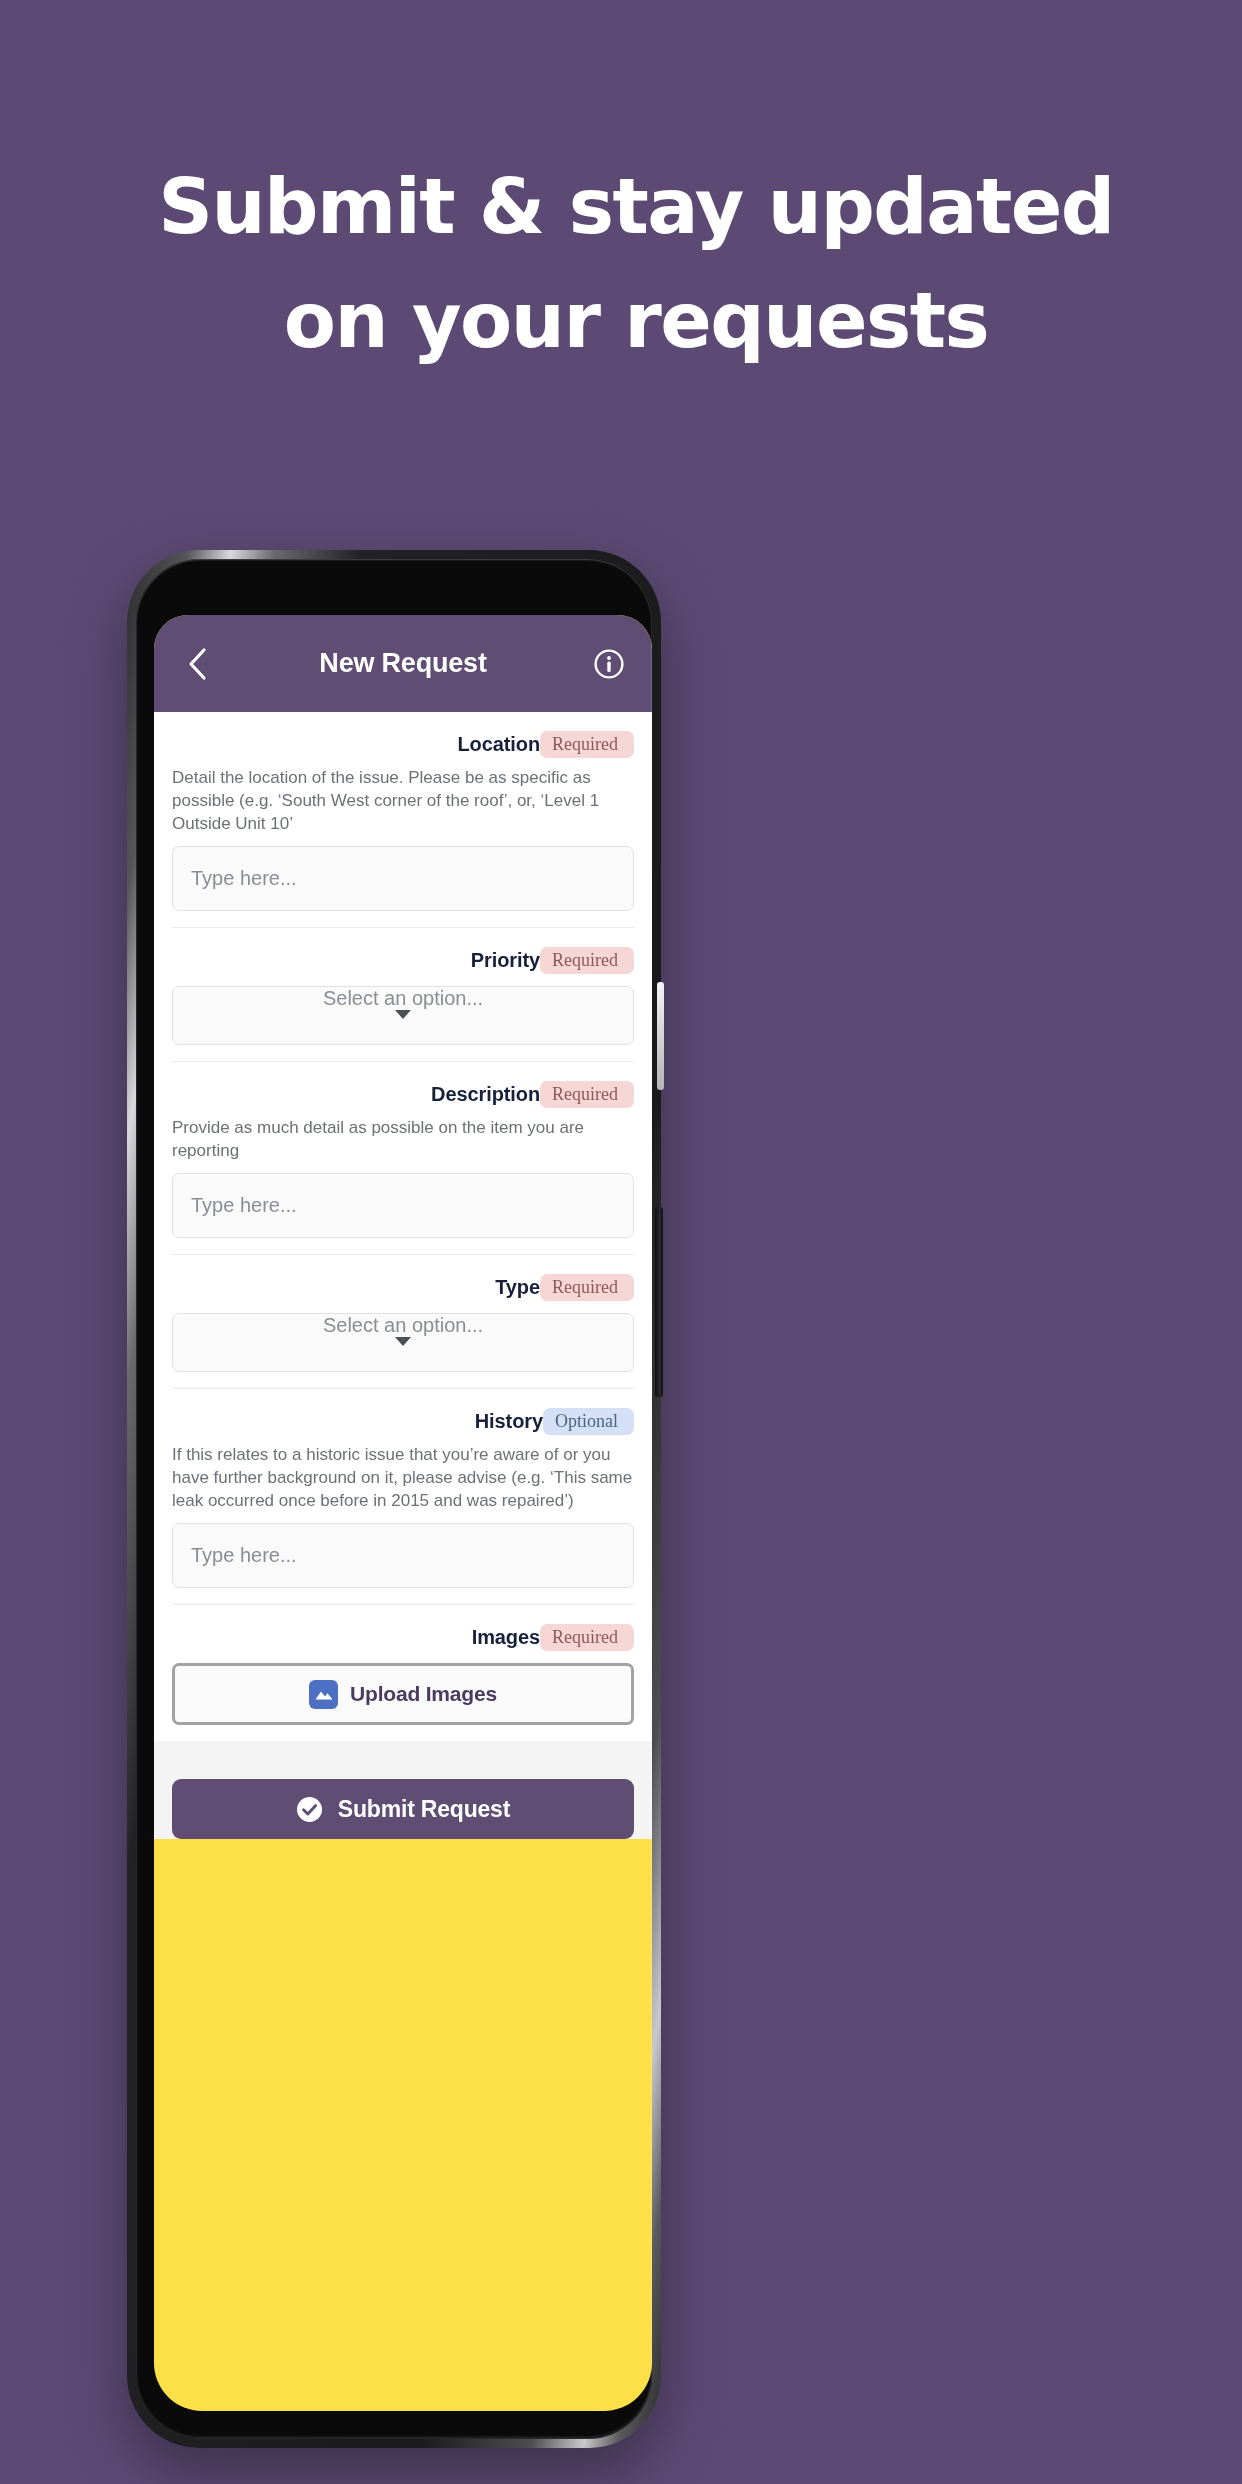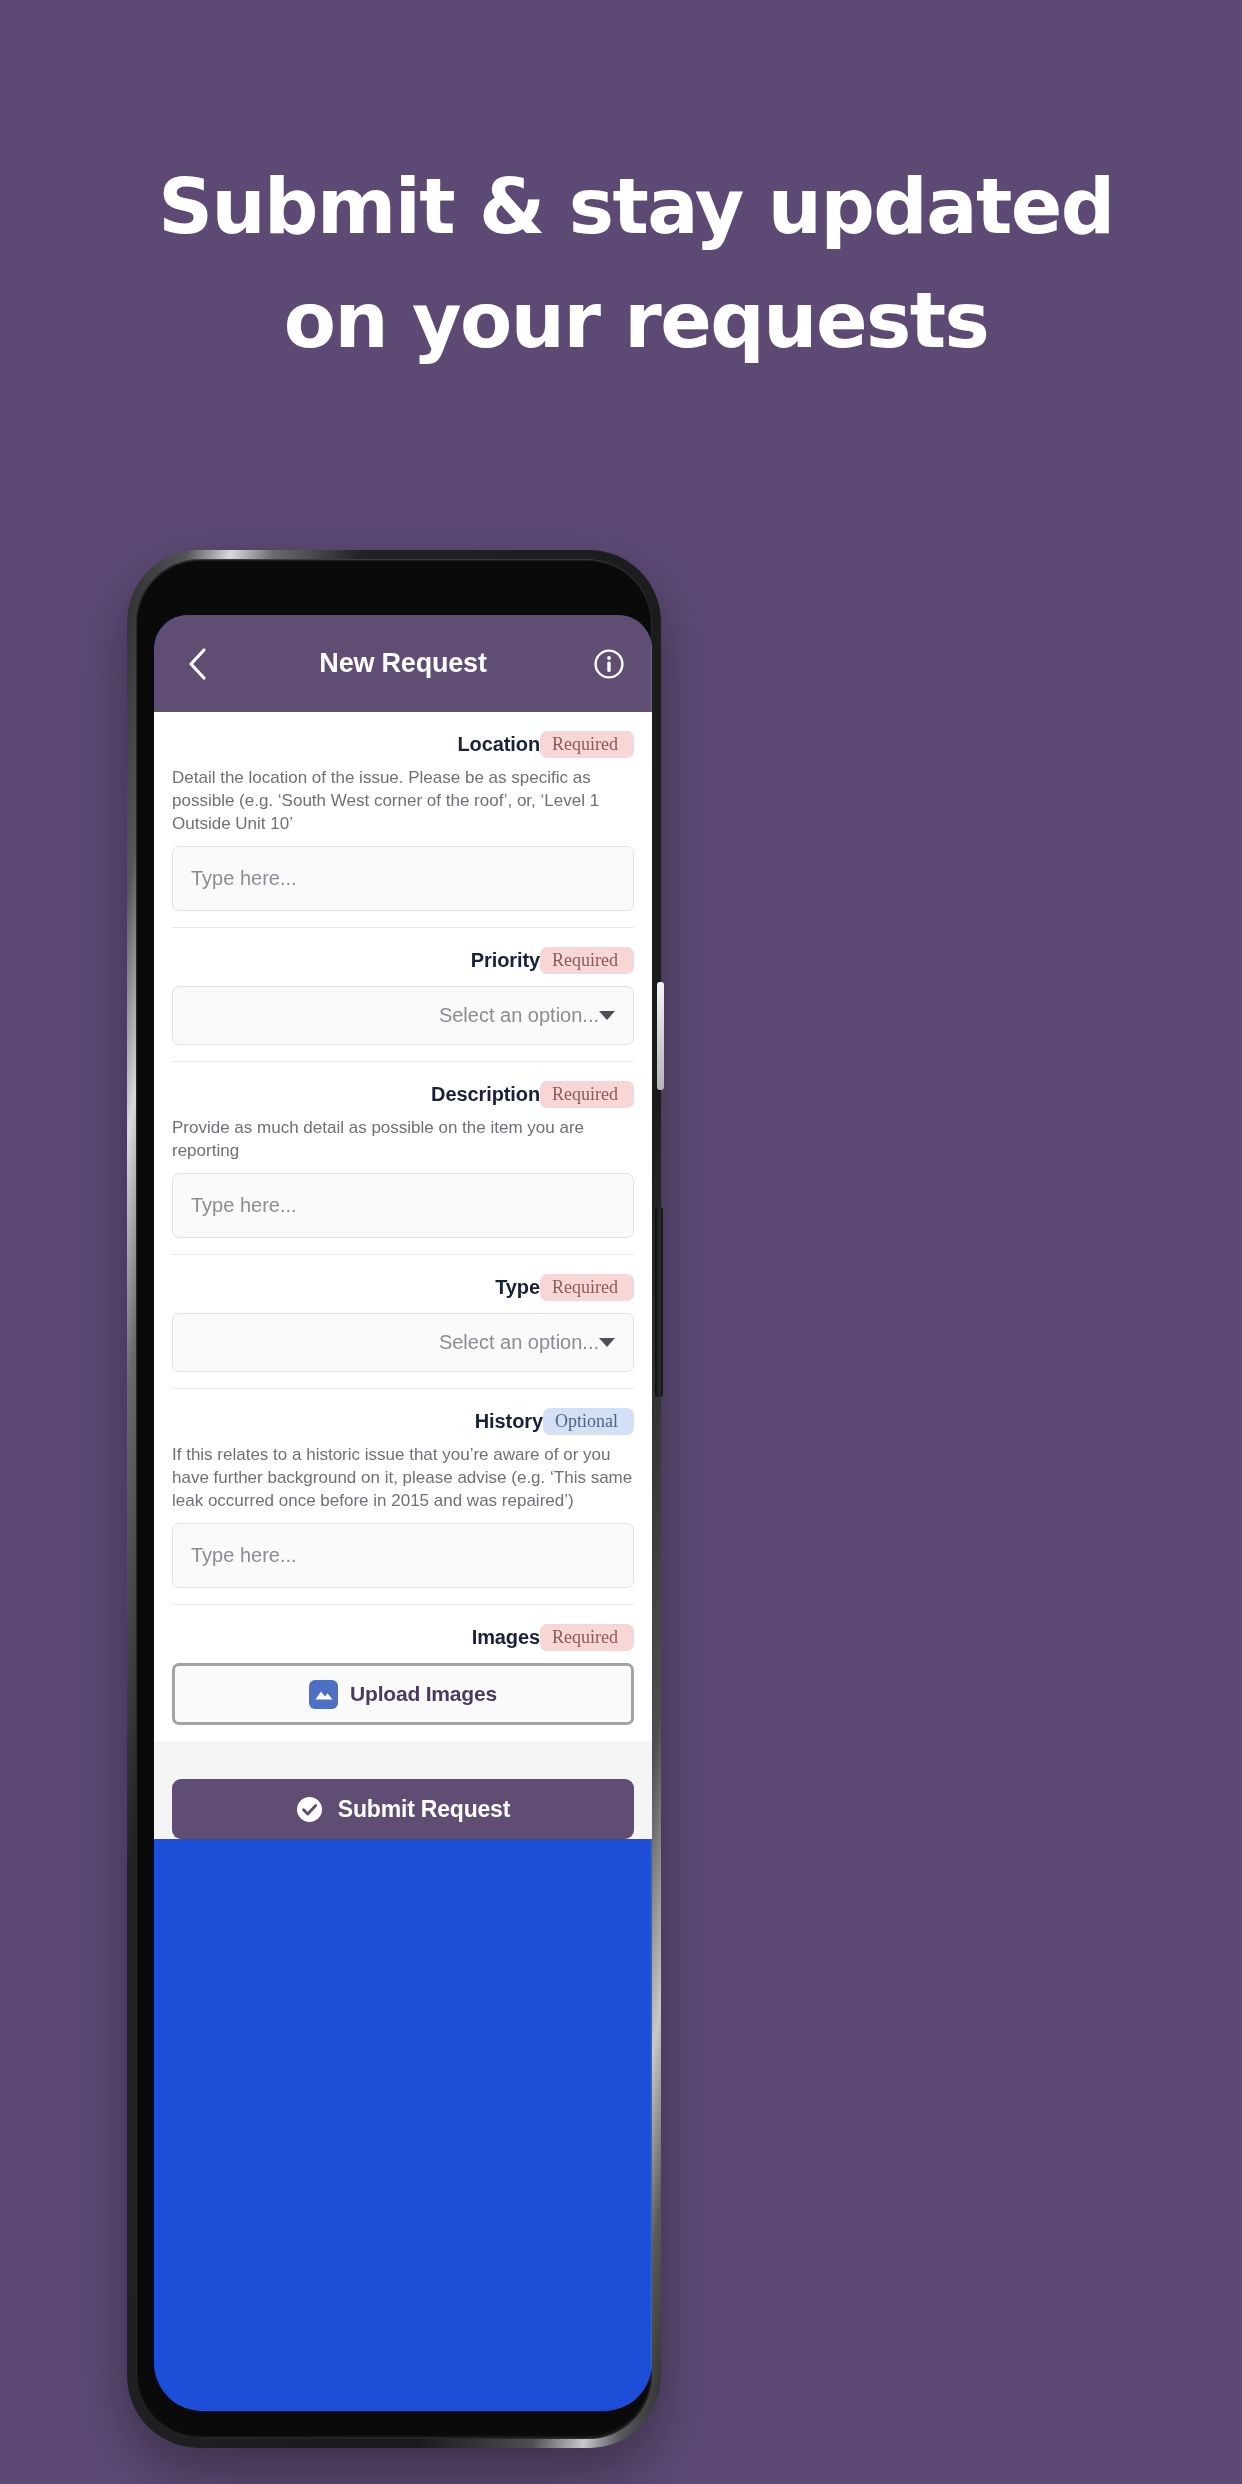--- a/index.html
+++ b/index.html
@@ -112,21 +112,21 @@
     border-radius: 3px;
     background: linear-gradient(90deg, #0d0d0f 0%, #2a2a2e 60%, #101013 100%);
   }
 
   
   .screen {
     position: absolute;
     left: 18px; top: 56px;
     width: 498px; height: 1796px;
     border-radius: 34px 34px 48px 48px;
-    background: #1d4ed8;
+    background: #fde047;
     overflow: hidden;
   }
 
   
   .app-header {
     position: relative;
     height: 97px;
     background: #5f4d73;
     display: flex;
     align-items: center;
@@ -209,25 +209,26 @@
     cursor: text;
   }
   .select-box {
     margin-top: 11px;
     height: 59px;
     border: 1px solid #e2e2e6;
     border-radius: 7px;
     background: #fafafa;
     display: flex;
     align-items: center;
-    justify-content: flex-end;
+    justify-content: flex-start;
     padding: 0 18px;
     font-size: 20px;
     color: #8a8d94;
     cursor: pointer;
+    flex-direction: column;
   }
   .caret {
     width: 0; height: 0;
     border-left: 8px solid transparent;
     border-right: 8px solid transparent;
     border-top: 9px solid #4c4f55;
   }
 
   .upload-box {
     margin-top: 11px;

